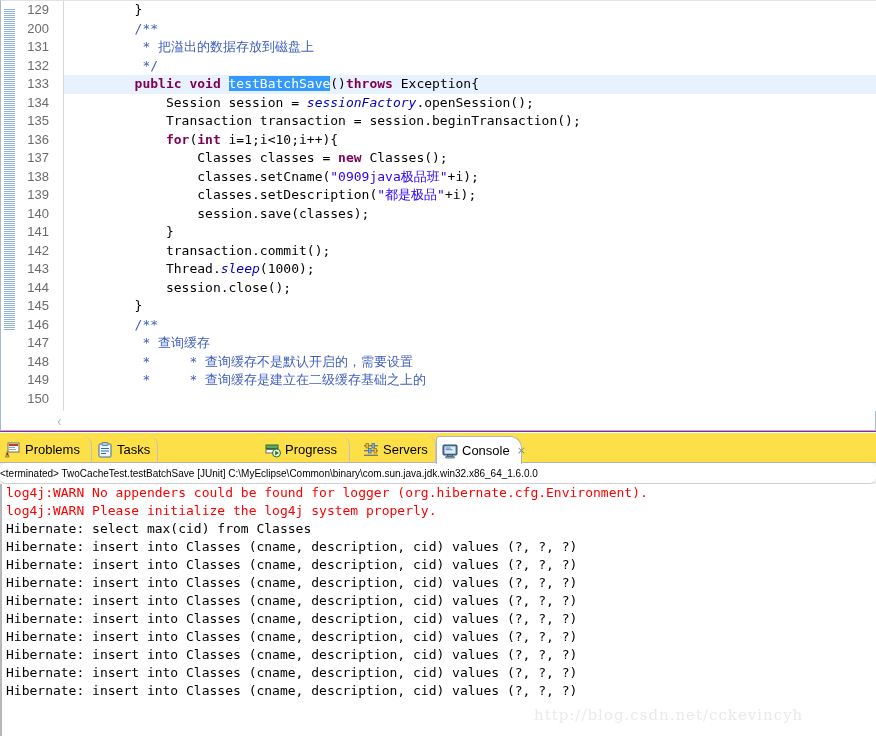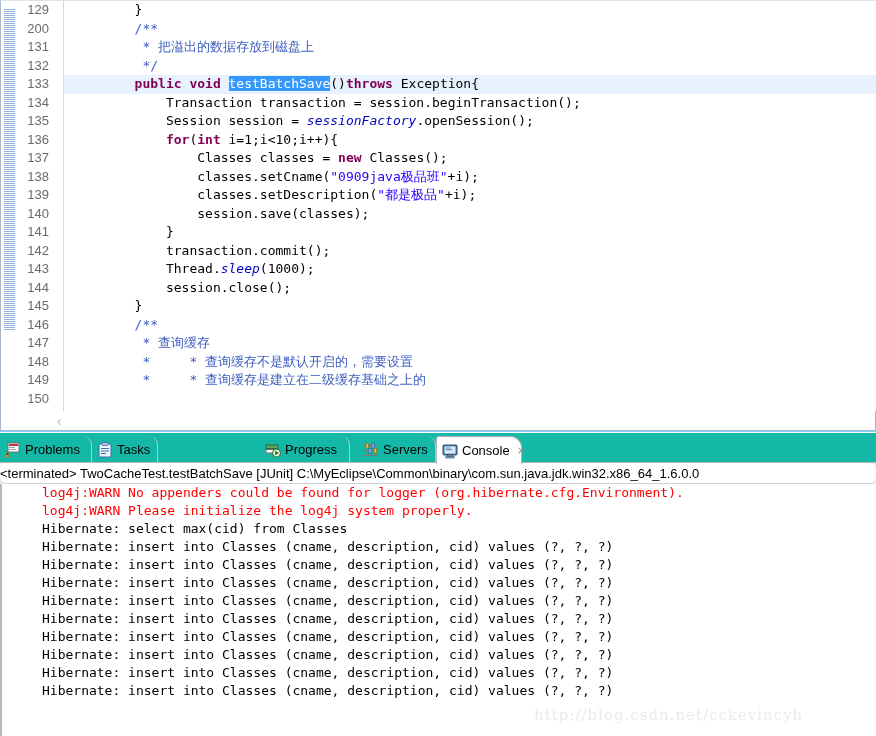--- a/index.html
+++ b/index.html
@@ -11,21 +11,21 @@
     font-family: "Liberation Sans", sans-serif;
     overflow: hidden;
     position: relative;
   }
 
   
   #editor-area {
     position: absolute;
     left: 0; top: 0;
     width: 876px; height: 432px;
-    background: #7dd3fc;
+    background: #a21caf;
     box-sizing: border-box;
   }
   
   #editor-frame {
     position: absolute;
     left: 0; top: 0; width: 876px; height: 412px;
     border-left: 1px solid #a7b8cc;
     border-top: 1px solid #dfe4ea;
     box-sizing: border-box;
     background: #ffffff;
@@ -112,21 +112,21 @@
     position: absolute;
     left: 0; top: 433px;
     width: 876px; height: 303px;
     background: #f0f0f0;
   }
 
   #tabbar {
     position: absolute;
     left: 0; top: 0;
     width: 876px; height: 30px;
-    background: #14b8a6;
+    background: #fde047;
   }
   #tabbar-underline {
     position: absolute;
     left: 0; top: 29px;
     width: 876px; height: 1px;
     background: #b4b4b4;
   }
   .tab {
     position: absolute;
     top: 3px;
@@ -167,39 +167,38 @@
     line-height: 11px;
   }
 
   
   #console-head {
     position: absolute;
     left: 0; top: 30px;
     width: 876px; height: 21px;
     background: #ffffff;
     font-family: "Liberation Sans", sans-serif;
-    font-size: 13px;
+    font-size: 10px;
     color: #000000;
     line-height: 21px;
     white-space: nowrap;
     overflow: hidden;
     border-bottom: 1px solid #d0d0d0;
     box-sizing: border-box;
     border-radius: 6px;
   }
 
   #console-body {
     position: absolute;
     left: 0; top: 51px;
     width: 876px; height: 252px;
     background: #ffffff;
     overflow: hidden;
     border-left: 2px solid #b8b8b8;
     box-sizing: border-box;
-    padding-left: 36px;
   }
   .con-line {
     font-family: "DejaVu Sans Mono", monospace;
     font-size: 13px;
     line-height: 18px;
     white-space: pre;
     padding-left: 4px;
     color: #000000;
   }
   .con-line.err { color: #ff0000; }
@@ -250,22 +249,22 @@
         <div class="ln">149</div>
         <div class="ln">150</div>
       </div>
 
     <div id="code">
         <div class="cl"><span>        }</span></div>
         <div class="cl"><span class="cmt">        /**</span></div>
         <div class="cl"><span class="cmt">         * </span><span class="cmt">把溢出的数据存放到磁盘上</span></div>
         <div class="cl"><span class="cmt">         */</span></div>
         <div class="cl hl"><span class="kw">        public void </span><span class="sel">testBatchSave</span><span>()</span><span class="kw">throws</span><span> Exception{</span></div>
+        <div class="cl"><span>            Session session = </span><span class="fld">sessionFactory</span><span>.openSession();</span></div>
         <div class="cl"><span>            Transaction transaction = session.beginTransaction();</span></div>
-        <div class="cl"><span>            Session session = </span><span class="fld">sessionFactory</span><span>.openSession();</span></div>
         <div class="cl"><span class="kw">            for</span><span>(</span><span class="kw">int</span><span> i=1;i&lt;10;i++){</span></div>
         <div class="cl"><span>                Classes classes = </span><span class="kw">new</span><span> Classes();</span></div>
         <div class="cl"><span>                classes.setCname(</span><span class="str">"0909java极品班"</span><span>+i);</span></div>
         <div class="cl"><span>                classes.setDescription(</span><span class="str">"都是极品"</span><span>+i);</span></div>
         <div class="cl"><span>                session.save(classes);</span></div>
         <div class="cl"><span>            }</span></div>
         <div class="cl"><span>            transaction.commit();</span></div>
         <div class="cl"><span>            Thread.</span><span class="fld">sleep</span><span>(1000);</span></div>
         <div class="cl"><span>            session.close();</span></div>
         <div class="cl"><span>        }</span></div>

